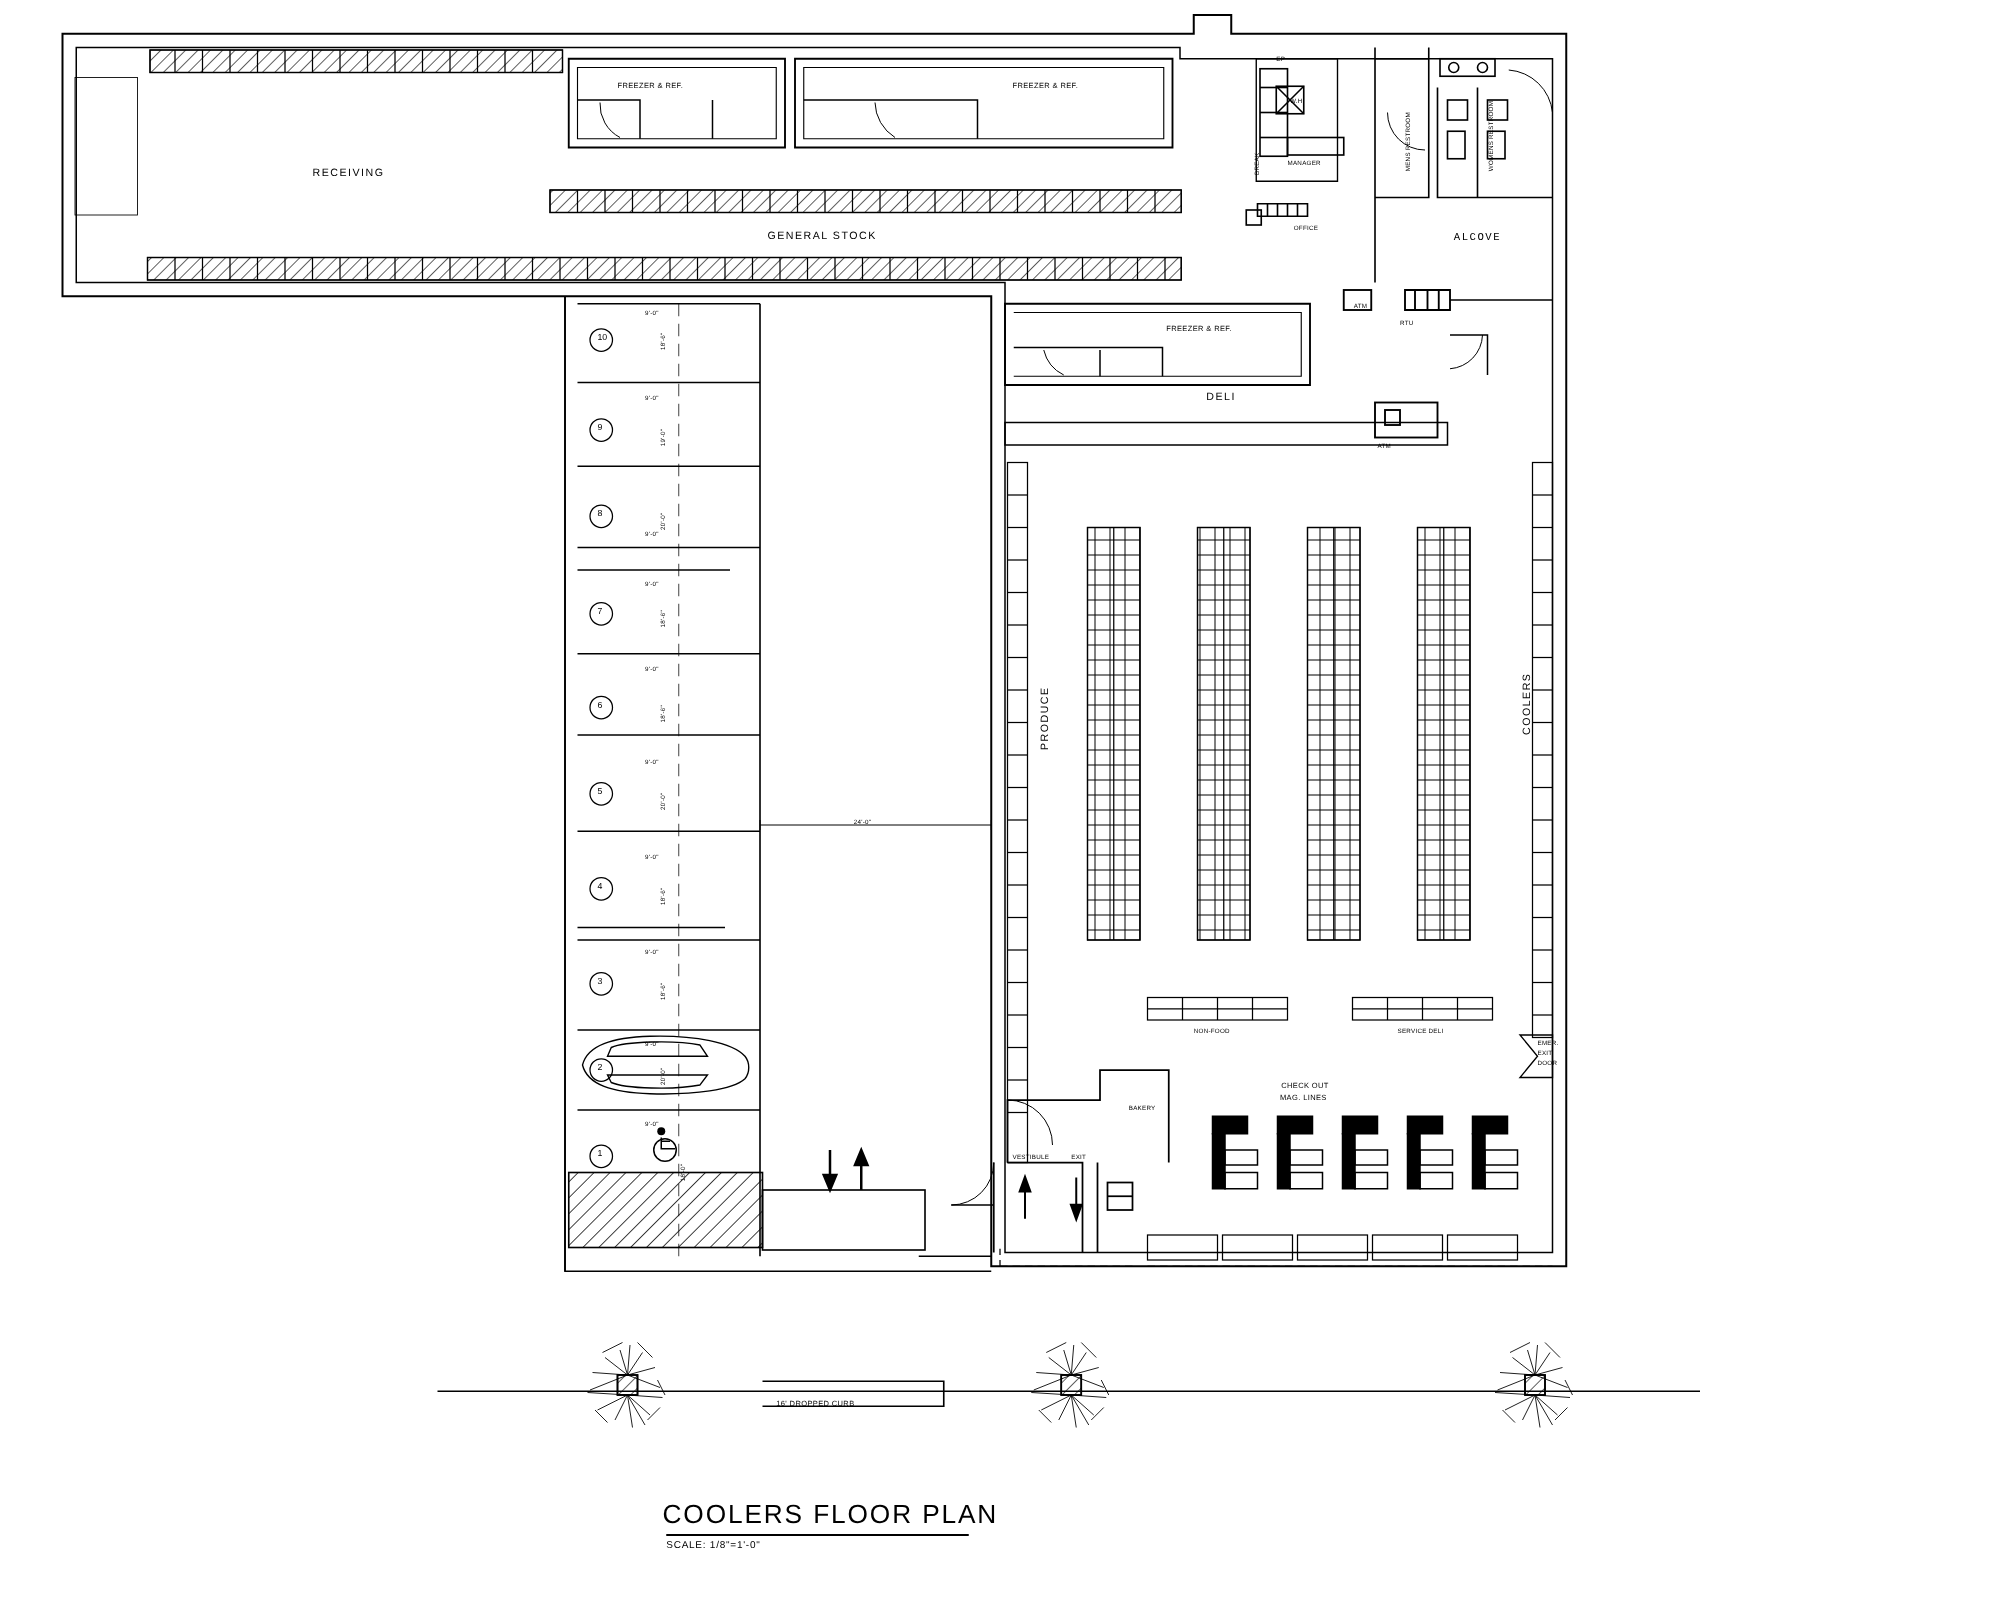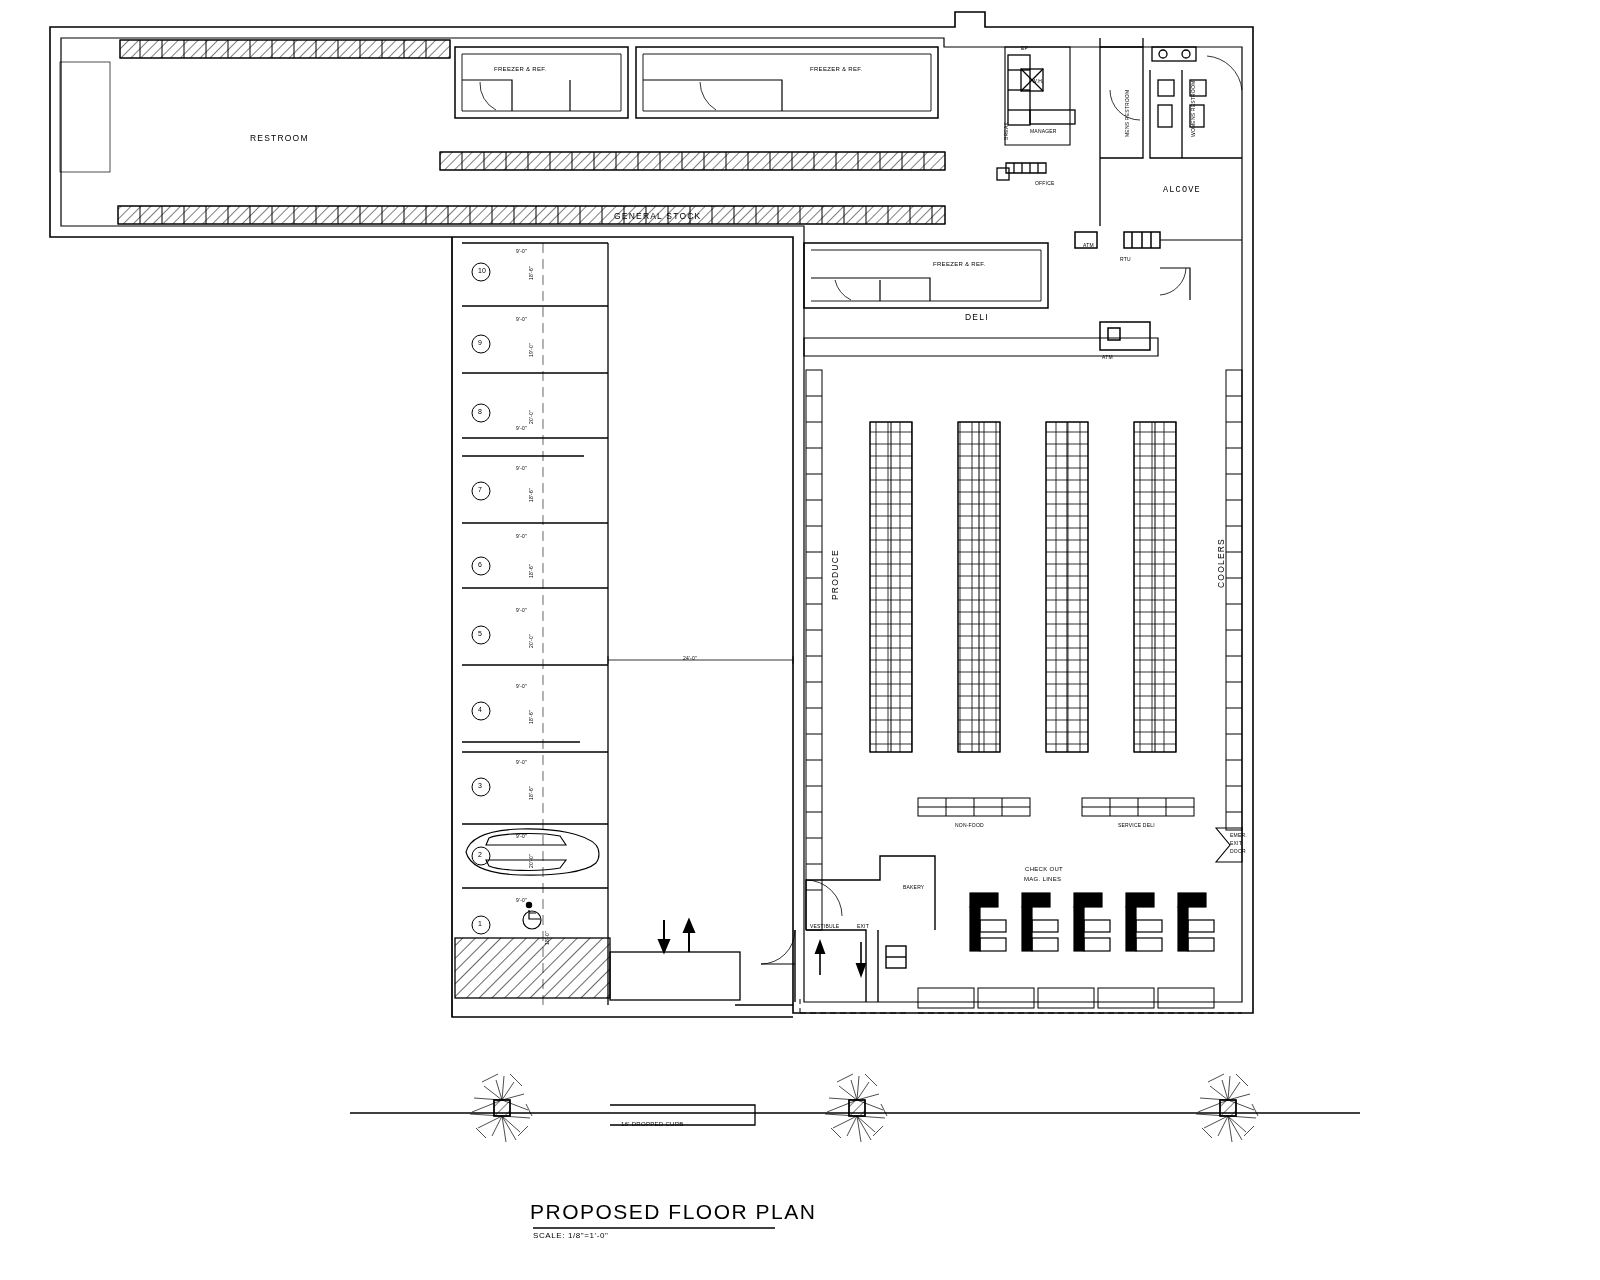--- a/index.html
+++ b/index.html
@@ -430,22 +430,22 @@
           <path d="M0,8 L-10,28 M0,8 L4,34 M0,8 L18,24 M0,8 L28,10 M0,8 L-24,20 M0,8 L-32,6 M0,8 L14,32"></path>
           <path d="M-20,-26 L-4,-34 M8,-34 L20,-22 M24,-4 L30,8 M16,28 L26,18 M-16,30 L-26,20"></path>
         </g>
       </g>
     </g>
   </g>
 
   <line x1="533" y1="1228" x2="775" y2="1228" stroke="#000" stroke-width="1.6"></line>
 </svg>
 
-<div class="lbl t-room" style="left:250px;top:133px;">RESTROOM</div>
-<div class="lbl t-room" style="left:614px;top:183px;margin-top:28px;">GENERAL STOCK</div>
+<div class="lbl t-room" style="left:250px;top:133px;">RECEIVING</div>
+<div class="lbl t-room" style="left:614px;top:183px;">GENERAL STOCK</div>
 <div class="lbl t-small" style="left:494px;top:66px;">FREEZER &amp; REF.</div>
 <div class="lbl t-small" style="left:810px;top:66px;">FREEZER &amp; REF.</div>
 <div class="lbl t-small" style="left:933px;top:261px;">FREEZER &amp; REF.</div>
 <div class="lbl t-room" style="left:965px;top:312px;">DELI</div>
 <div class="lbl t-room vert" style="left:830px;top:600px;transform:rotate(-90deg);transform-origin:0 0;">PRODUCE</div>
 <div class="lbl t-room vert" style="left:1216px;top:588px;transform:rotate(-90deg);transform-origin:0 0;">COOLERS</div>
 <div class="lbl t-room" style="left:1163px;top:185px;font-family:Liberation Mono, monospace;">ALCOVE</div>
 
 <div class="lbl t-small" style="left:1025px;top:866px;">CHECK OUT</div>
 <div class="lbl t-small" style="left:1024px;top:876px;">MAG. LINES</div>
@@ -499,14 +499,14 @@
 <div class="lbl t-tiny vert" style="left:528px;top:648px;transform:rotate(-90deg);transform-origin:0 0;">20'-0"</div>
 <div class="lbl t-tiny vert" style="left:528px;top:724px;transform:rotate(-90deg);transform-origin:0 0;">18'-6"</div>
 <div class="lbl t-tiny vert" style="left:528px;top:800px;transform:rotate(-90deg);transform-origin:0 0;">18'-6"</div>
 <div class="lbl t-tiny vert" style="left:528px;top:868px;transform:rotate(-90deg);transform-origin:0 0;">20'-0"</div>
 <div class="lbl t-tiny vert" style="left:544px;top:945px;transform:rotate(-90deg);transform-origin:0 0;">18'-0"</div>
 
 <div class="lbl t-tiny" style="left:683px;top:655px;">24'-0"</div>
 
 <div class="lbl t-small" style="left:621px;top:1121px;">16' DROPPED CURB</div>
 
-<div class="lbl t-title" style="left:530px;top:1200px;">PROPOSED FLOOR PLAN</div>
+<div class="lbl t-title" style="left:530px;top:1200px;">COOLERS FLOOR PLAN</div>
 <div class="lbl t-sub" style="left:533px;top:1231px;">SCALE: 1/8"=1'-0"</div>
 
 </body></html>

